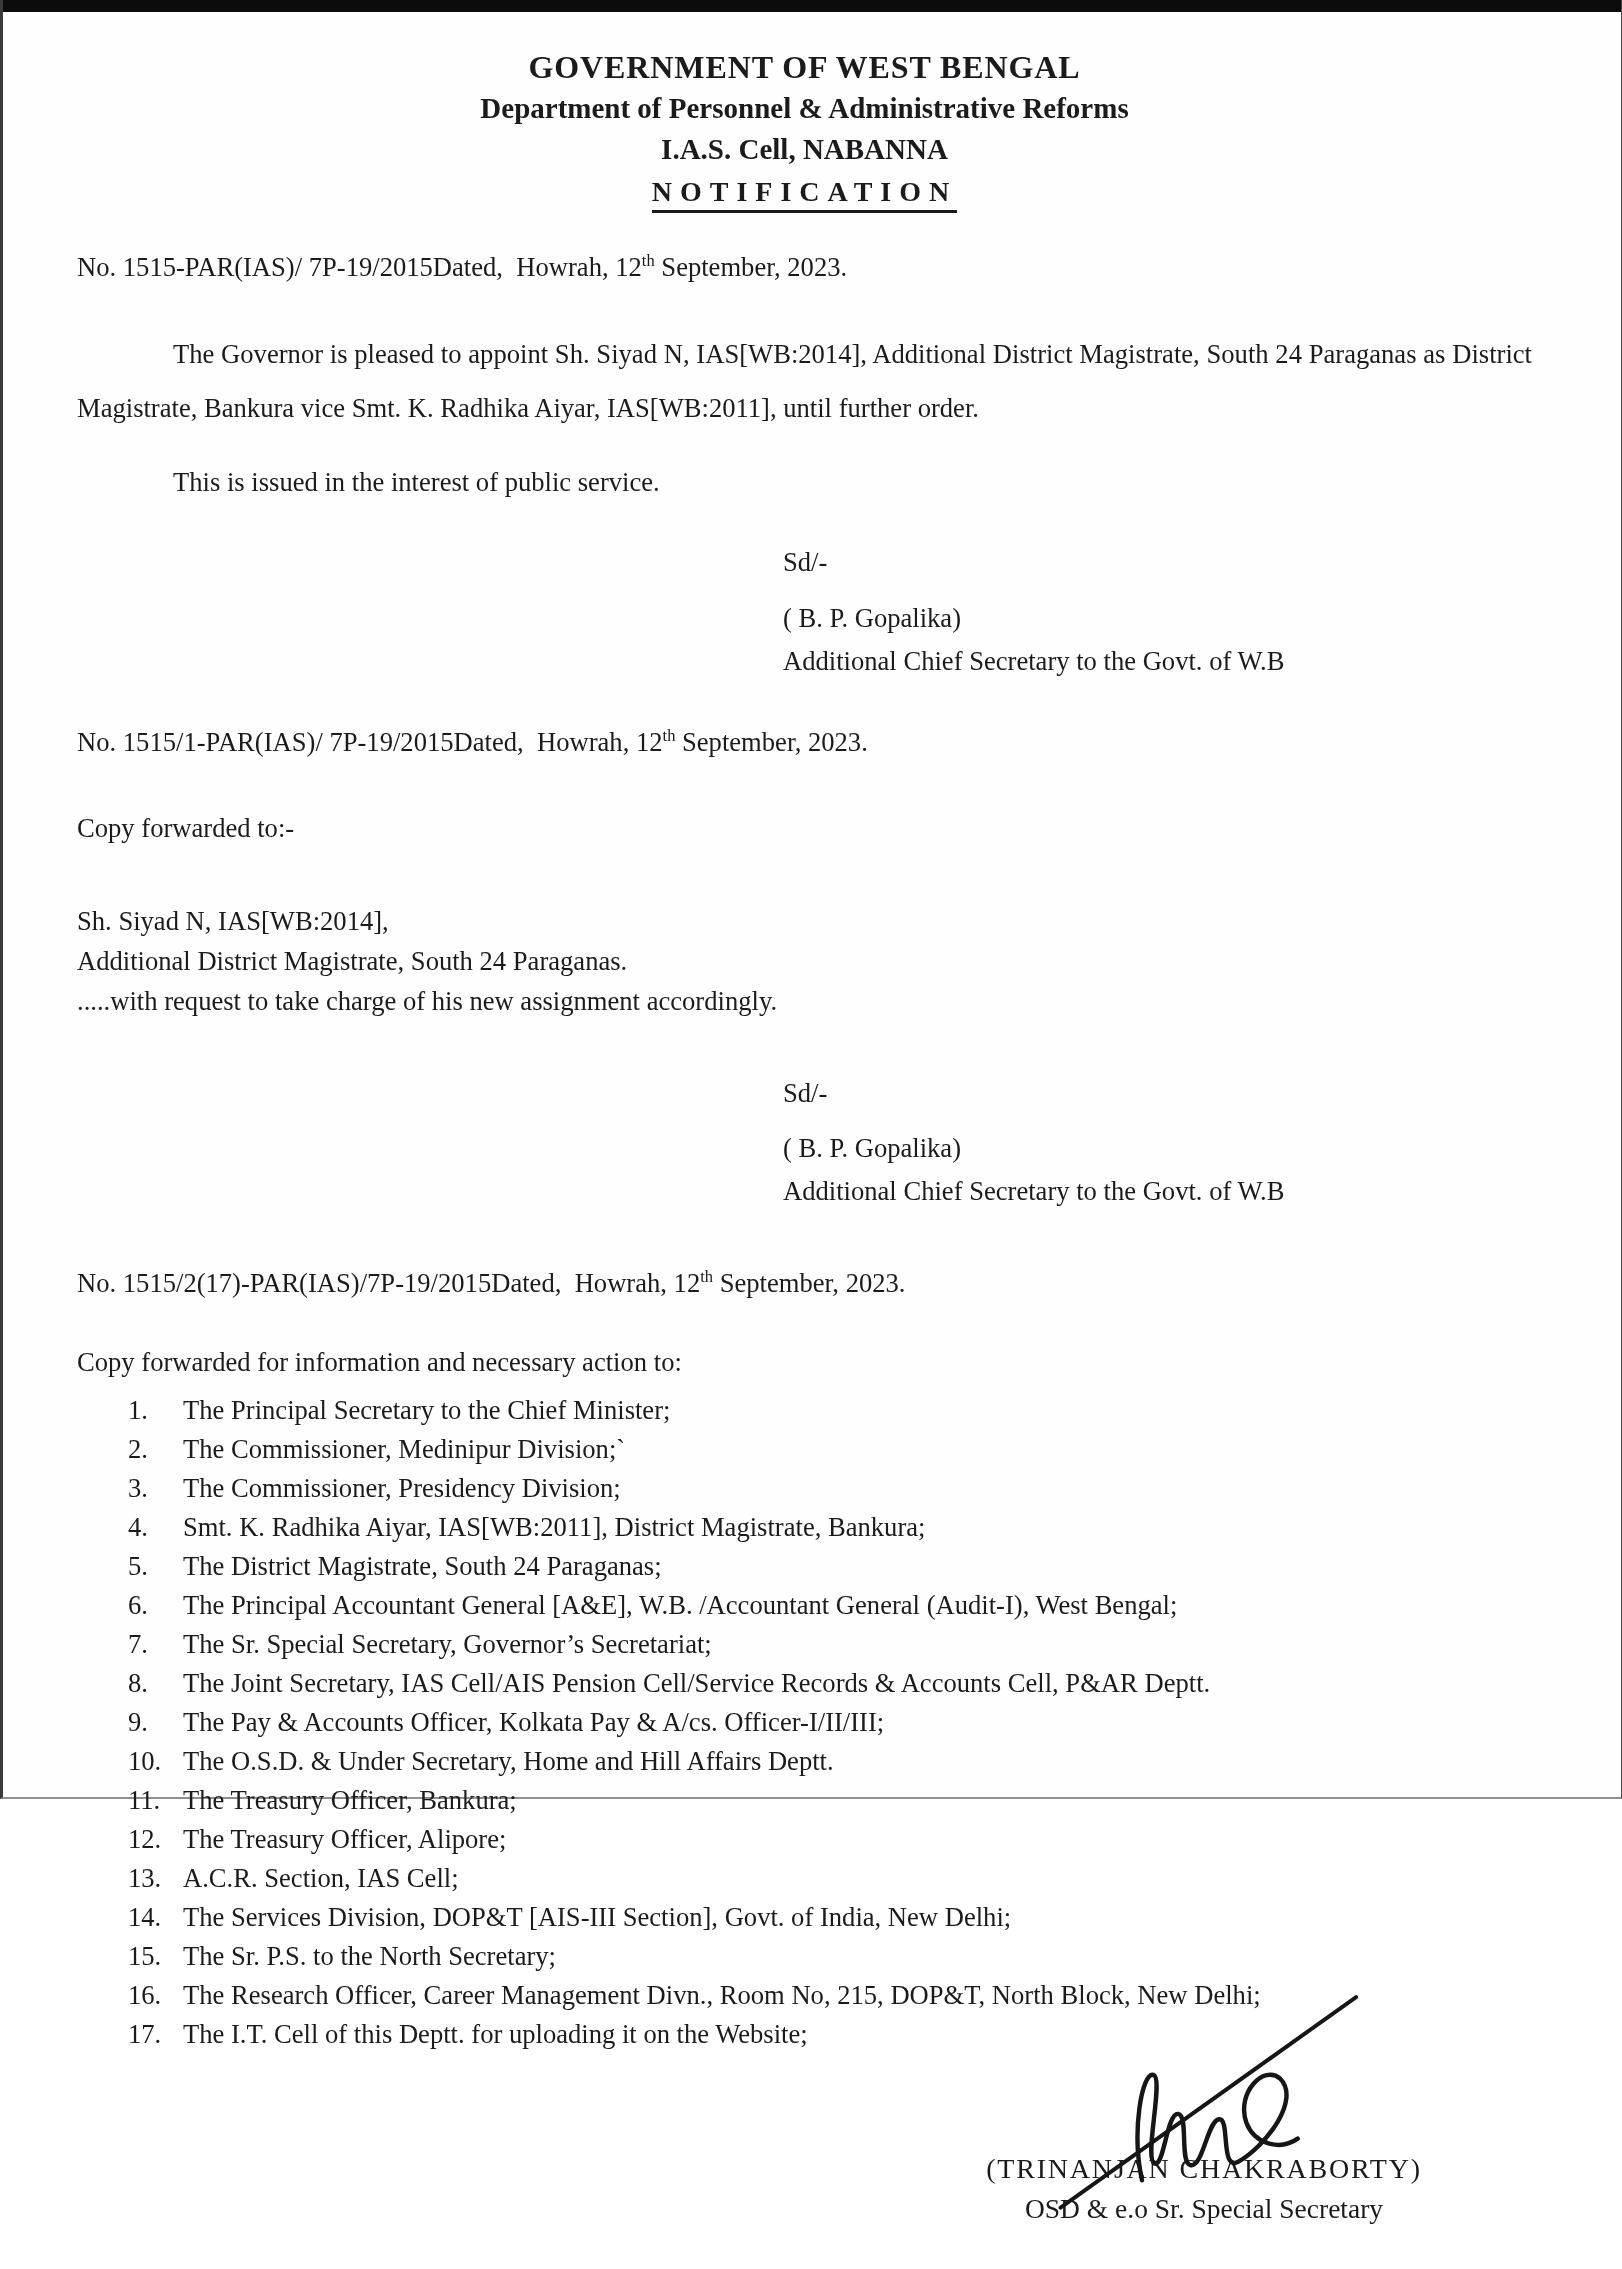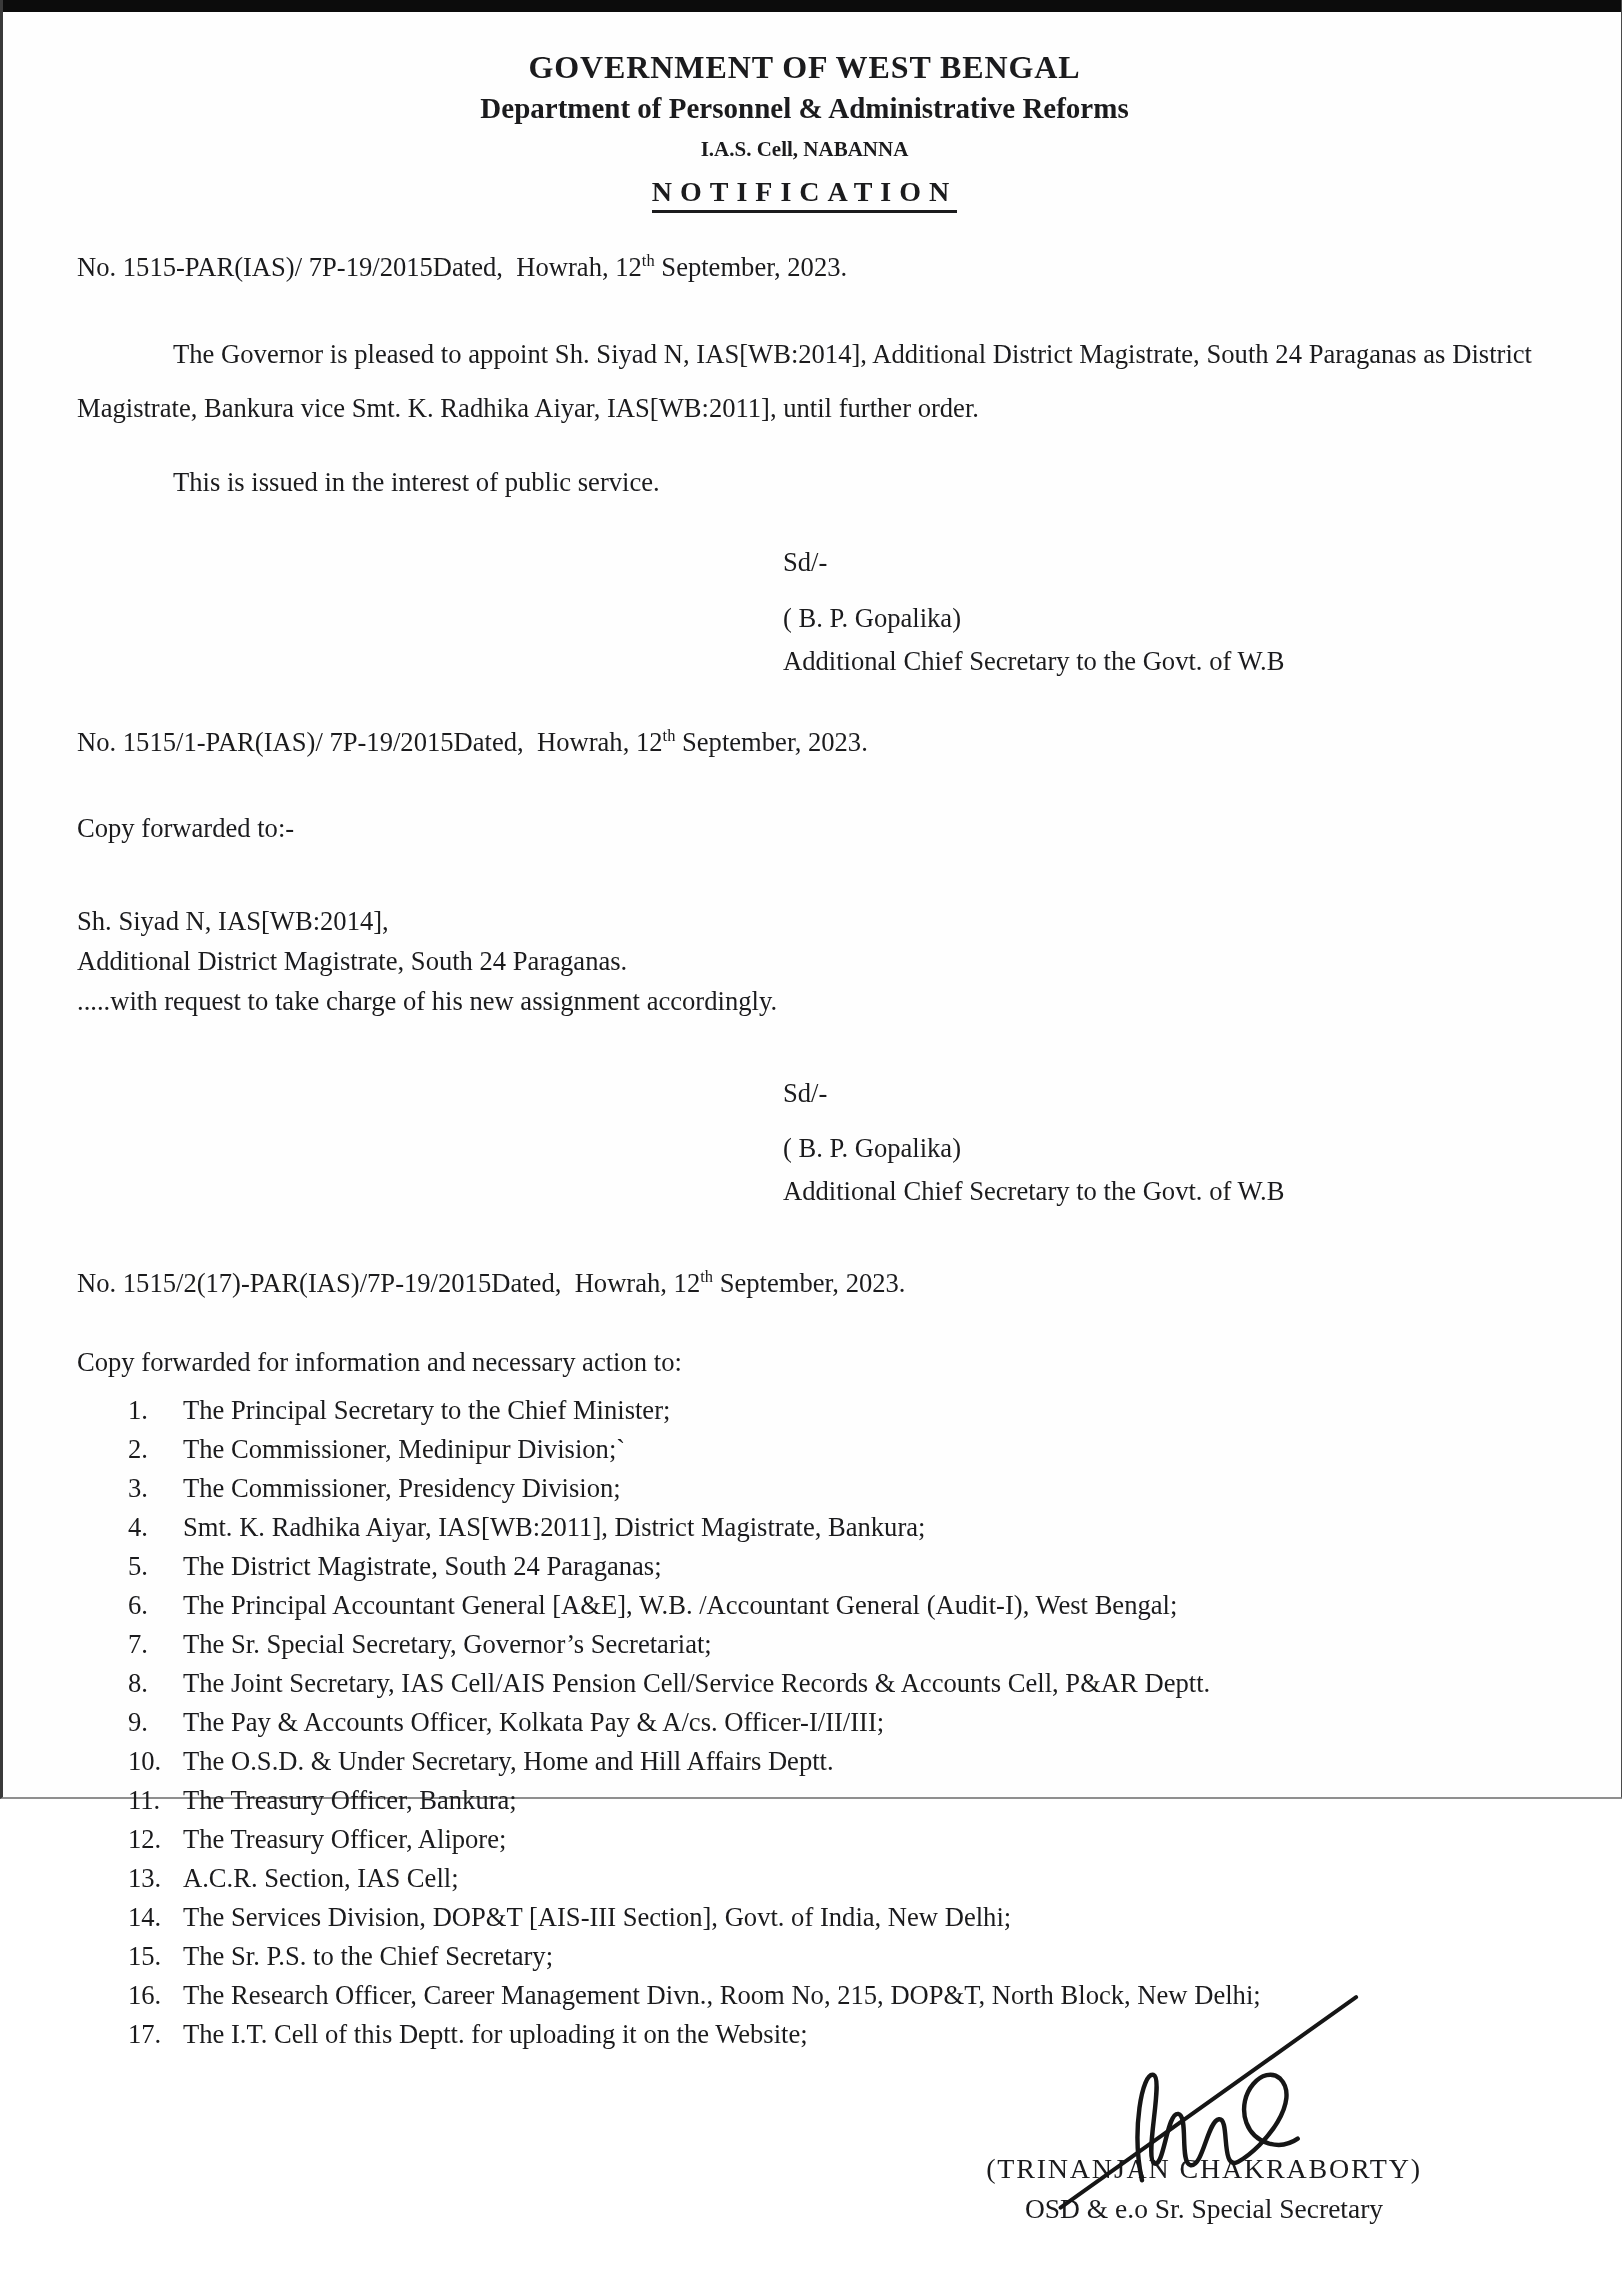--- a/index.html
+++ b/index.html
@@ -19,21 +19,21 @@
     border-bottom:2.7px solid #8f8f8f;
     position:relative;
   }
   .top-scan-bar{height:12.4px;background:#0c0c0c;width:100%;}
   .content{padding:0 89px 0 74px;font-size:26.6px;}
 
   
   .doc-header{margin-top:35px;text-align:center;font-weight:bold;}
   .hdr-govt{font-size:32px;letter-spacing:0.9px;line-height:41px;}
   .hdr-dept{font-size:29px;line-height:41px;}
-  .hdr-cell{font-size:21px;line-height:41px;}
+  .hdr-cell{font-size:29px;line-height:41px;}
   .hdr-title{
     display:inline-block;font-size:28px;letter-spacing:8px;
     border-bottom:3.5px solid #1b1b1d;padding-bottom:1px;line-height:35px;margin-top:3.5px;
   }
 
   
   .ref-row{display:flex;justify-content:flex-start;align-items:baseline;}
   .ref-row-1{margin-top:39px;}
   .ref-row-2{margin-top:44px;}
   .ref-row-3{margin-top:55px;}
@@ -177,21 +177,21 @@
       <li>
           <span class="no">13.</span>
           <span>A.C.R. Section, IAS Cell;</span>
         </li>
       <li>
           <span class="no">14.</span>
           <span>The Services Division, DOP&amp;T [AIS-III Section], Govt. of India, New Delhi;</span>
         </li>
       <li>
           <span class="no">15.</span>
-          <span>The Sr. P.S. to the Chief Secretary;</span>
+          <span>The Sr. P.S. to the North Secretary;</span>
         </li>
       <li>
           <span class="no">16.</span>
           <span>The Research Officer, Career Management Divn., Room No, 215, DOP&amp;T, North Block, New Delhi;</span>
         </li>
       <li>
           <span class="no">17.</span>
           <span>The I.T. Cell of this Deptt. for uploading it on the Website;</span>
         </li>
     </ol>

